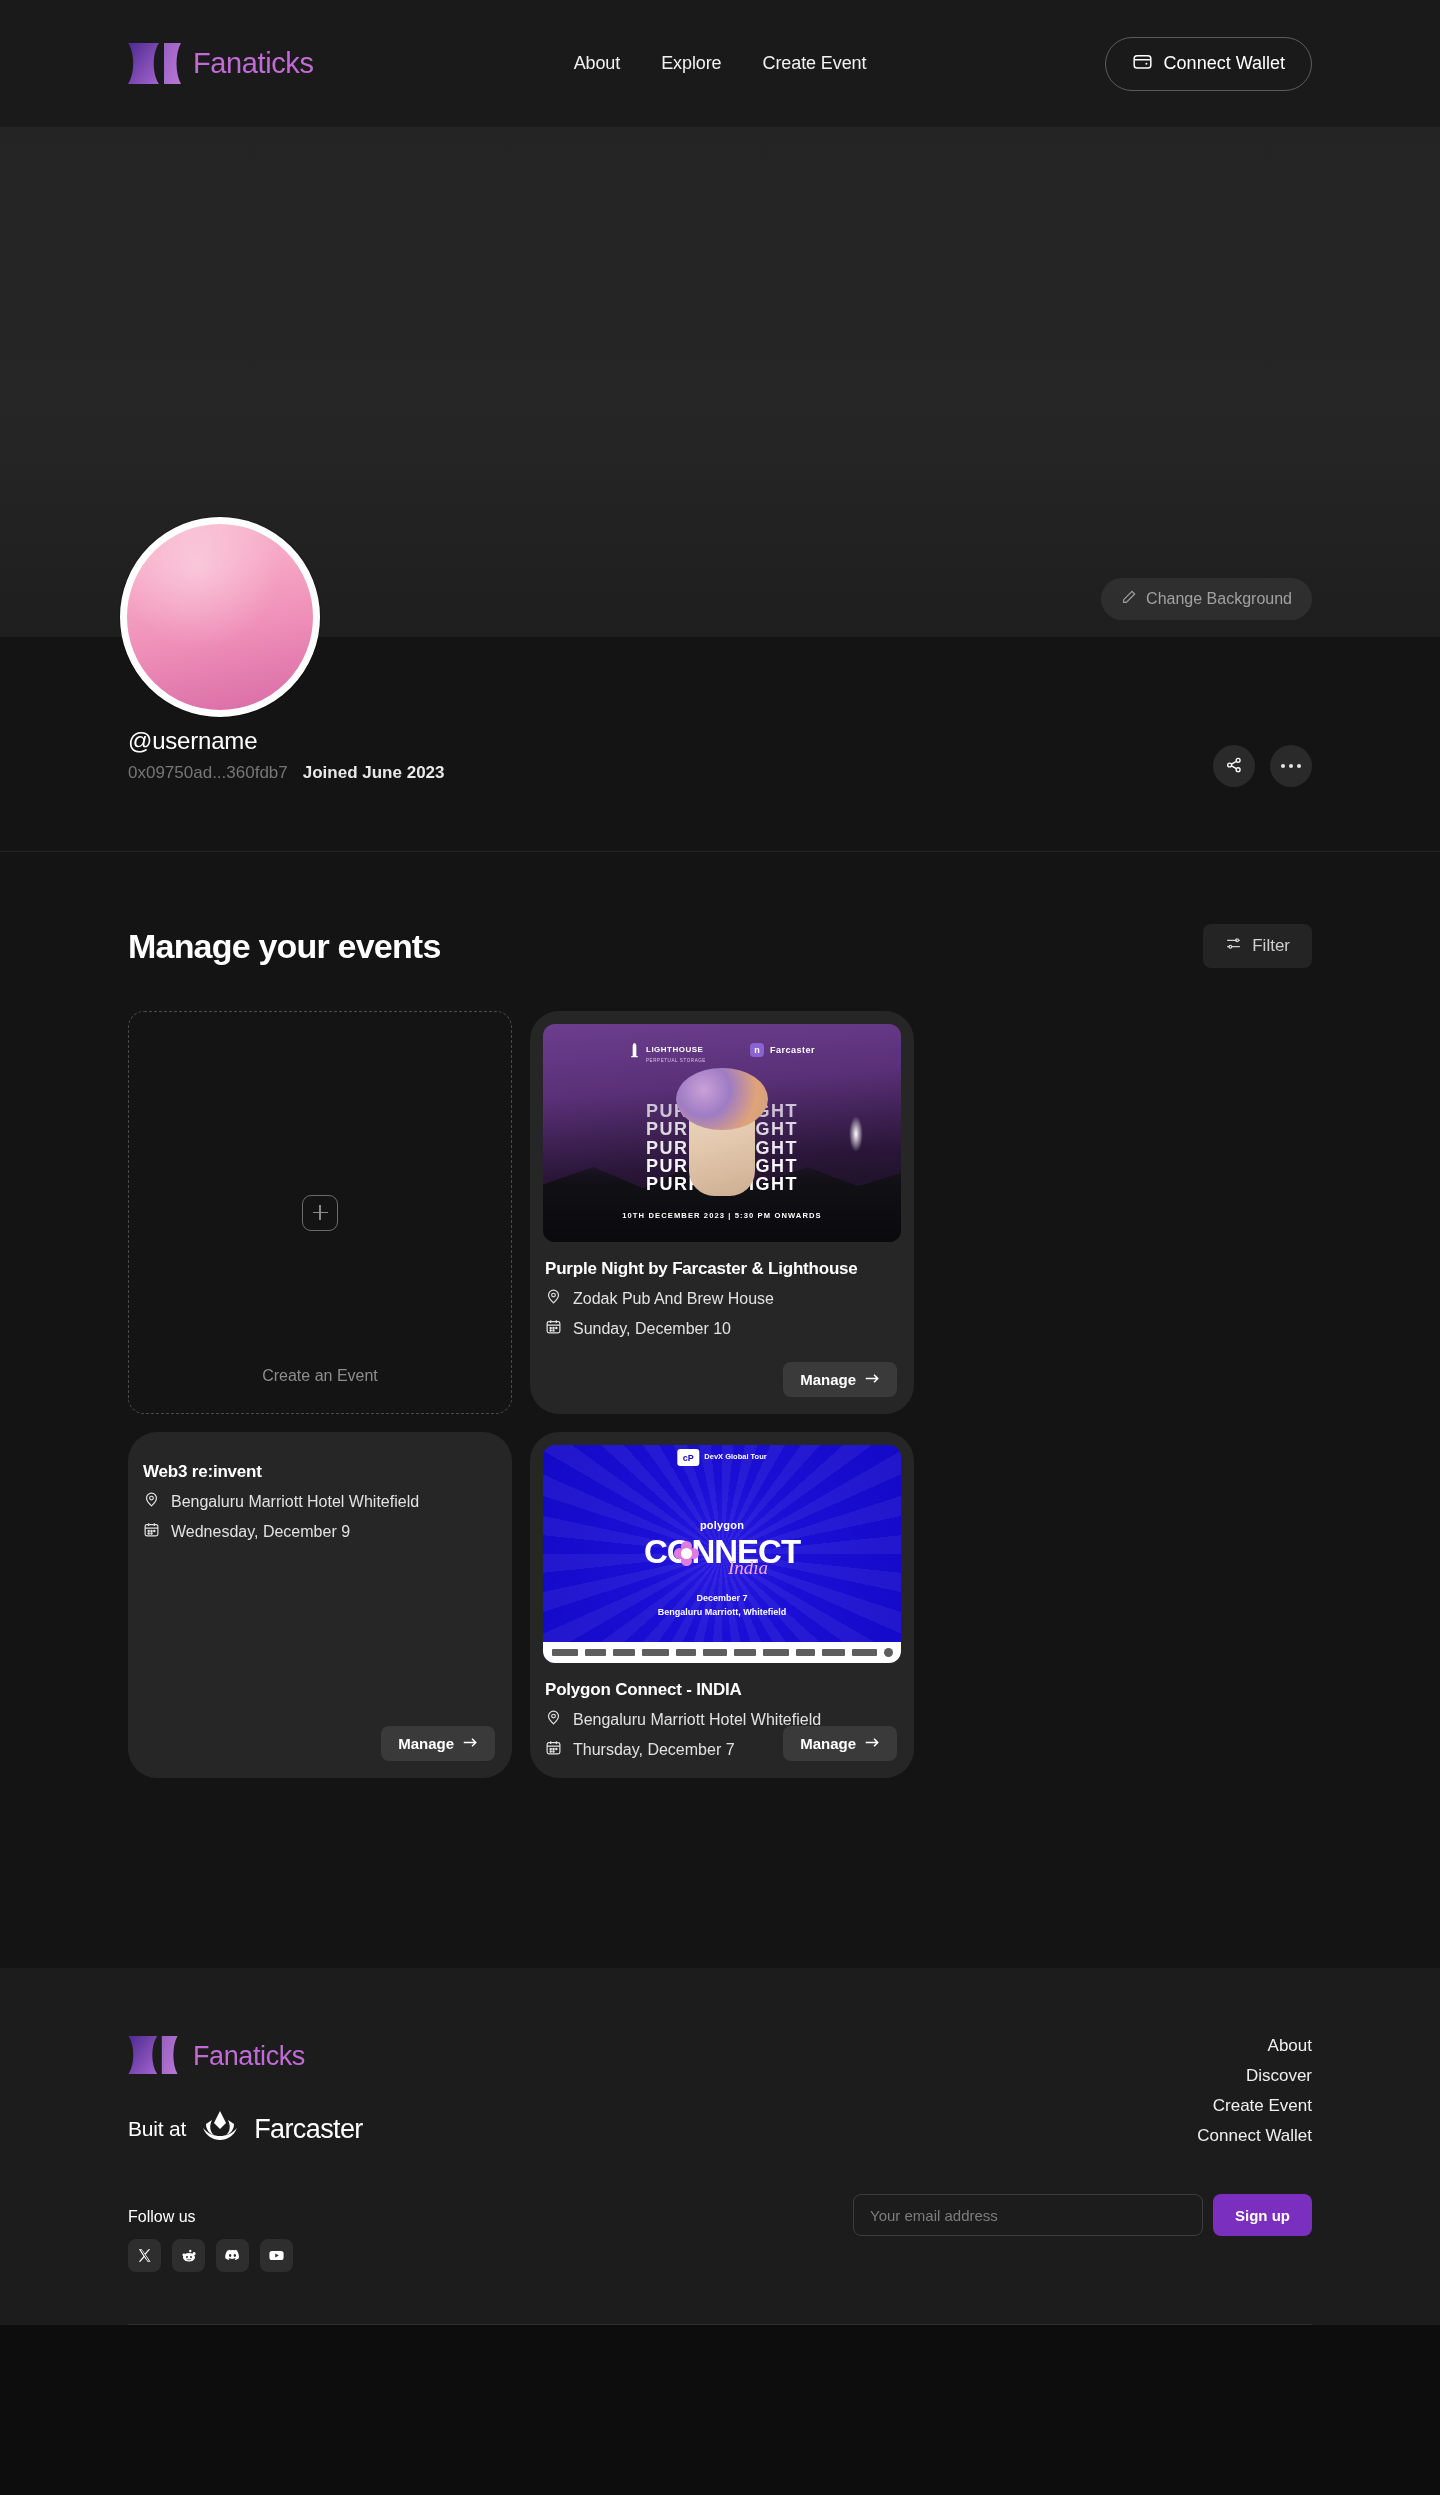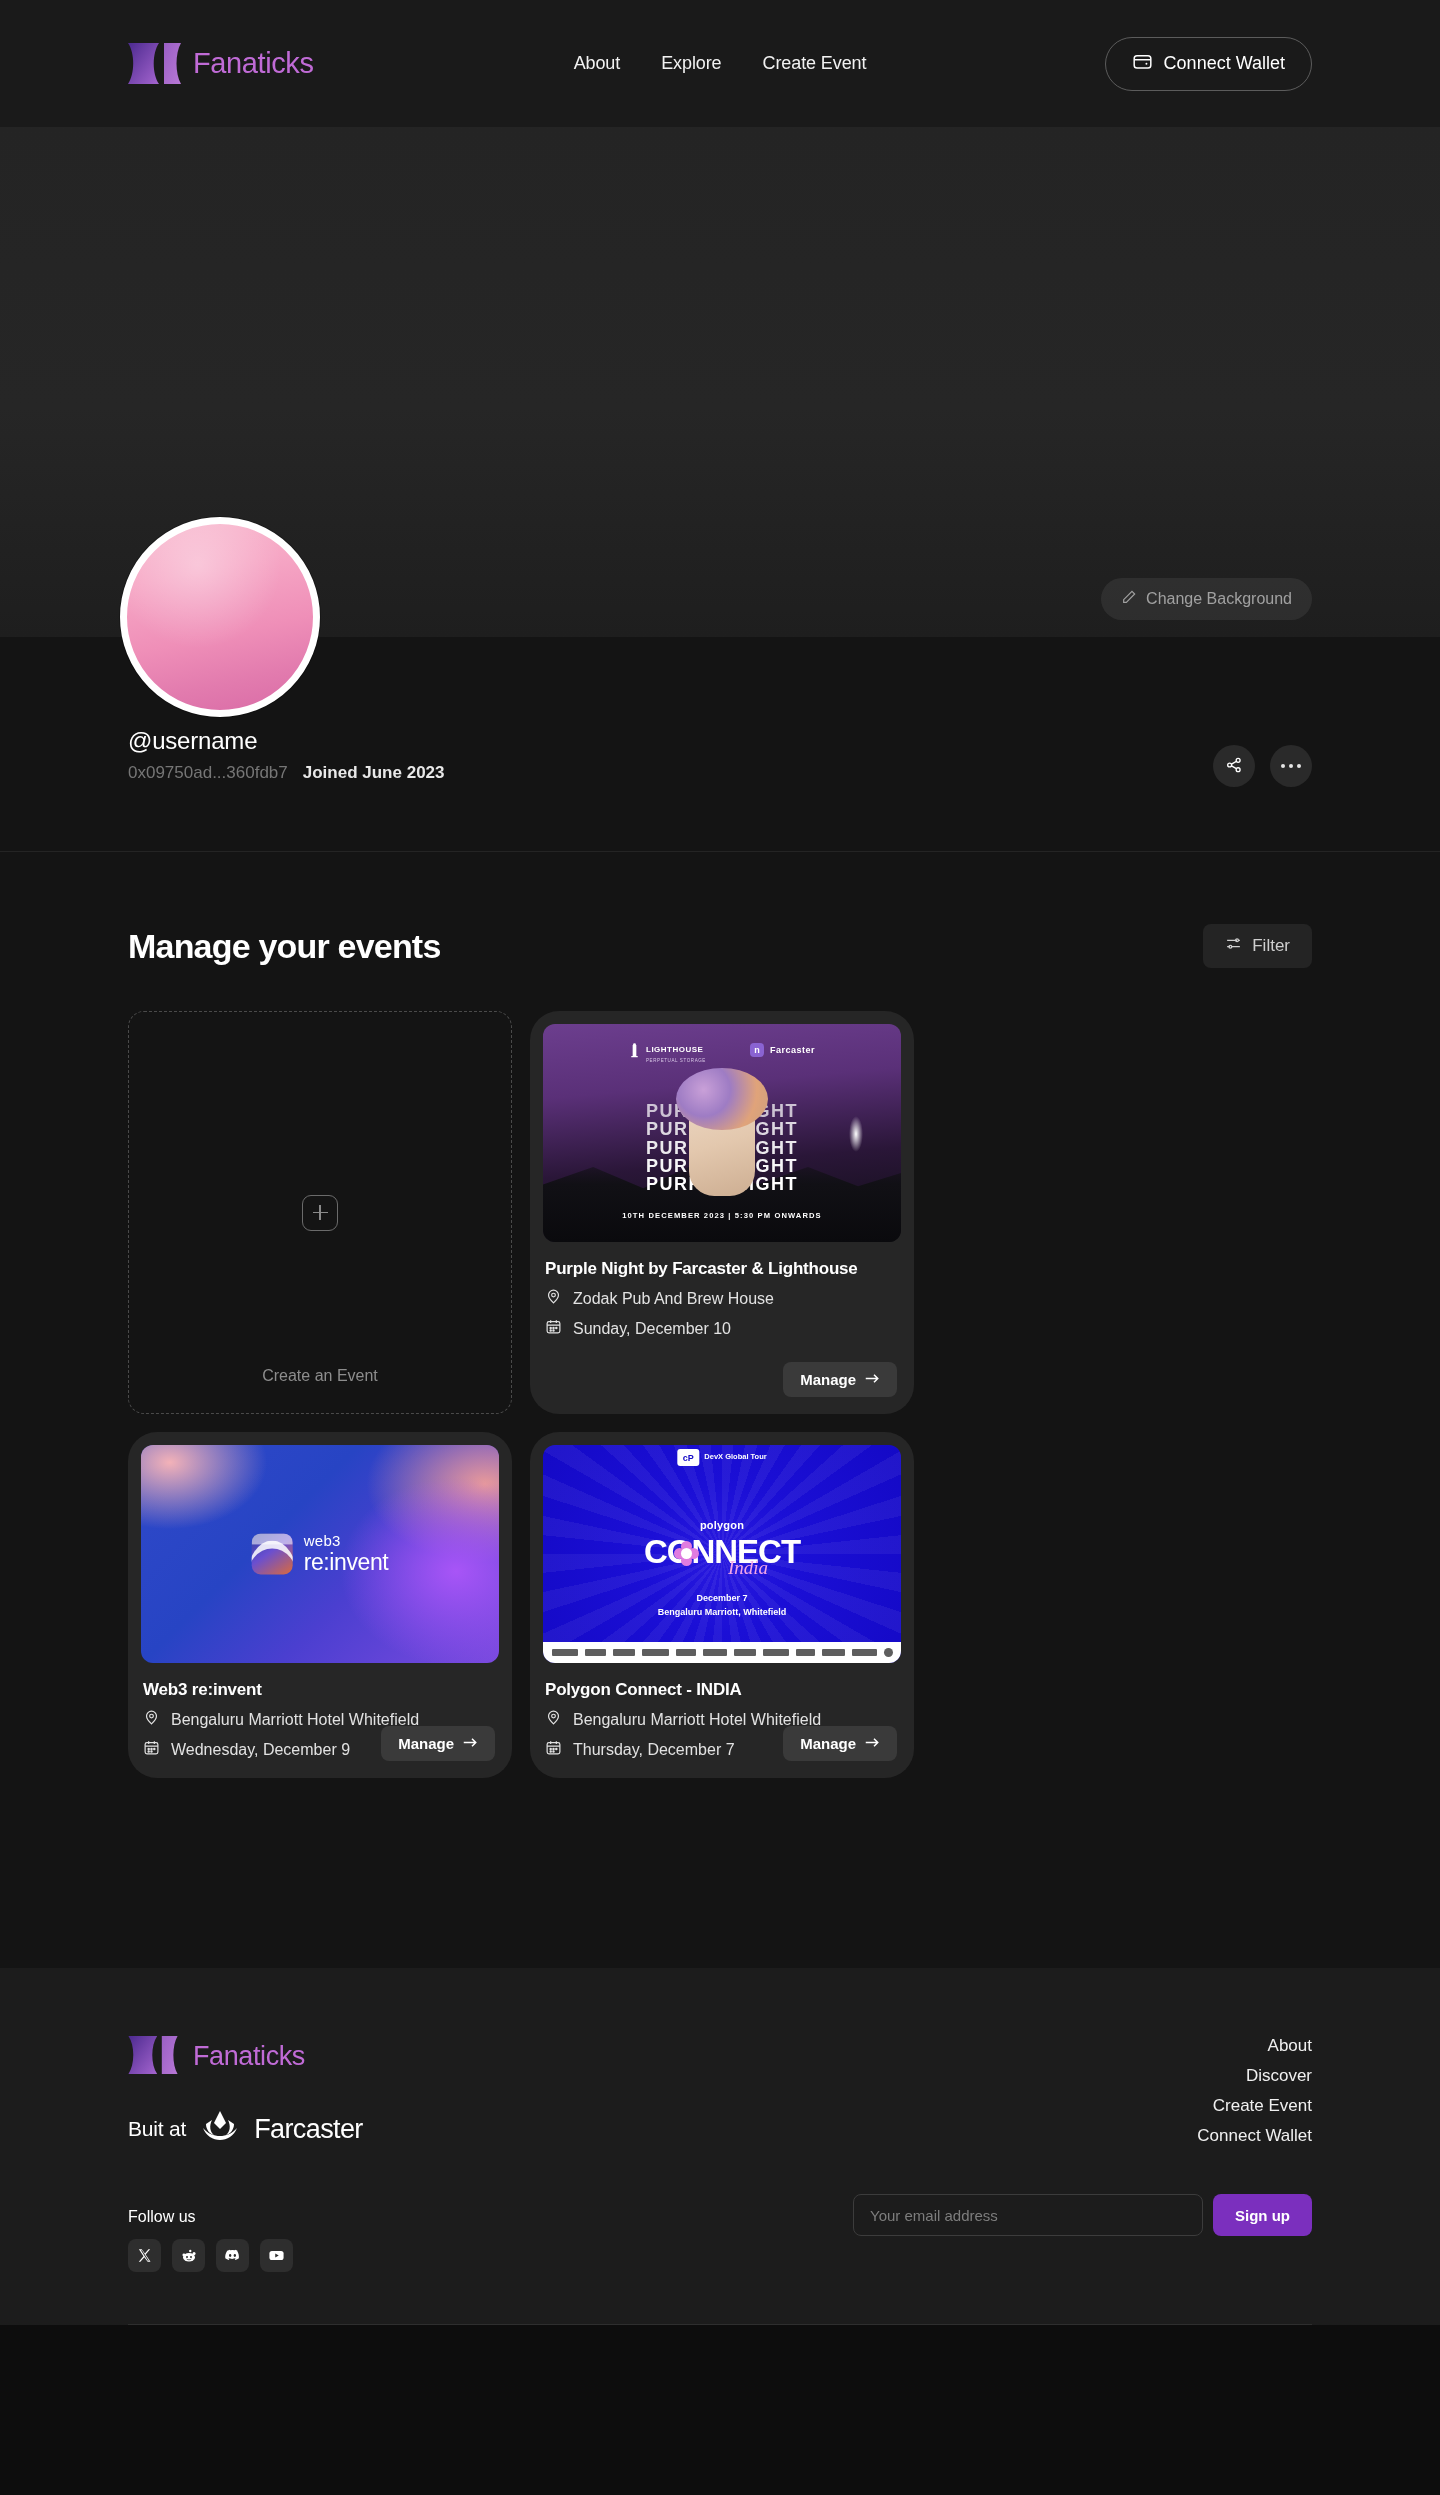--- a/index.html
+++ b/index.html
@@ -391,31 +391,20 @@
         <span>Manage</span>
         <span>
           <svg width="15" height="13" viewBox="0 0 20 14" fill="none" stroke="#fff" stroke-width="2">
               <path d="M1 7h16M12 2l5 5-5 5"></path>
             </svg>
         </span>
       </button>
     </div>
 
     <div class="event-card">
-      <div class="event-thumb">
-        <div class="art-web3">
-          <div class="w3-logo-row">
-            <span class="w3-mark"></span>
-            <span class="w3-txt">
-              <span class="t1" style="display:block">web3</span>
-              <span class="t2" style="display:block">re:invent</span>
-            </span>
-          </div>
-        </div>
-      </div>
       <div class="event-title">Web3 re:invent</div>
       <div class="event-row">
         <span>
           <svg width="17" height="17" viewBox="0 0 24 24" fill="none" stroke="#e2e2e2" stroke-width="1.7">
             <path d="M12 21s7-6.2 7-11a7 7 0 1 0-14 0c0 4.8 7 11 7 11z"></path>
               <circle cx="12" cy="10" r="2.6"></circle>
           </svg>
         </span>
         <span>Bengaluru Marriott Hotel Whitefield</span>
       </div>

